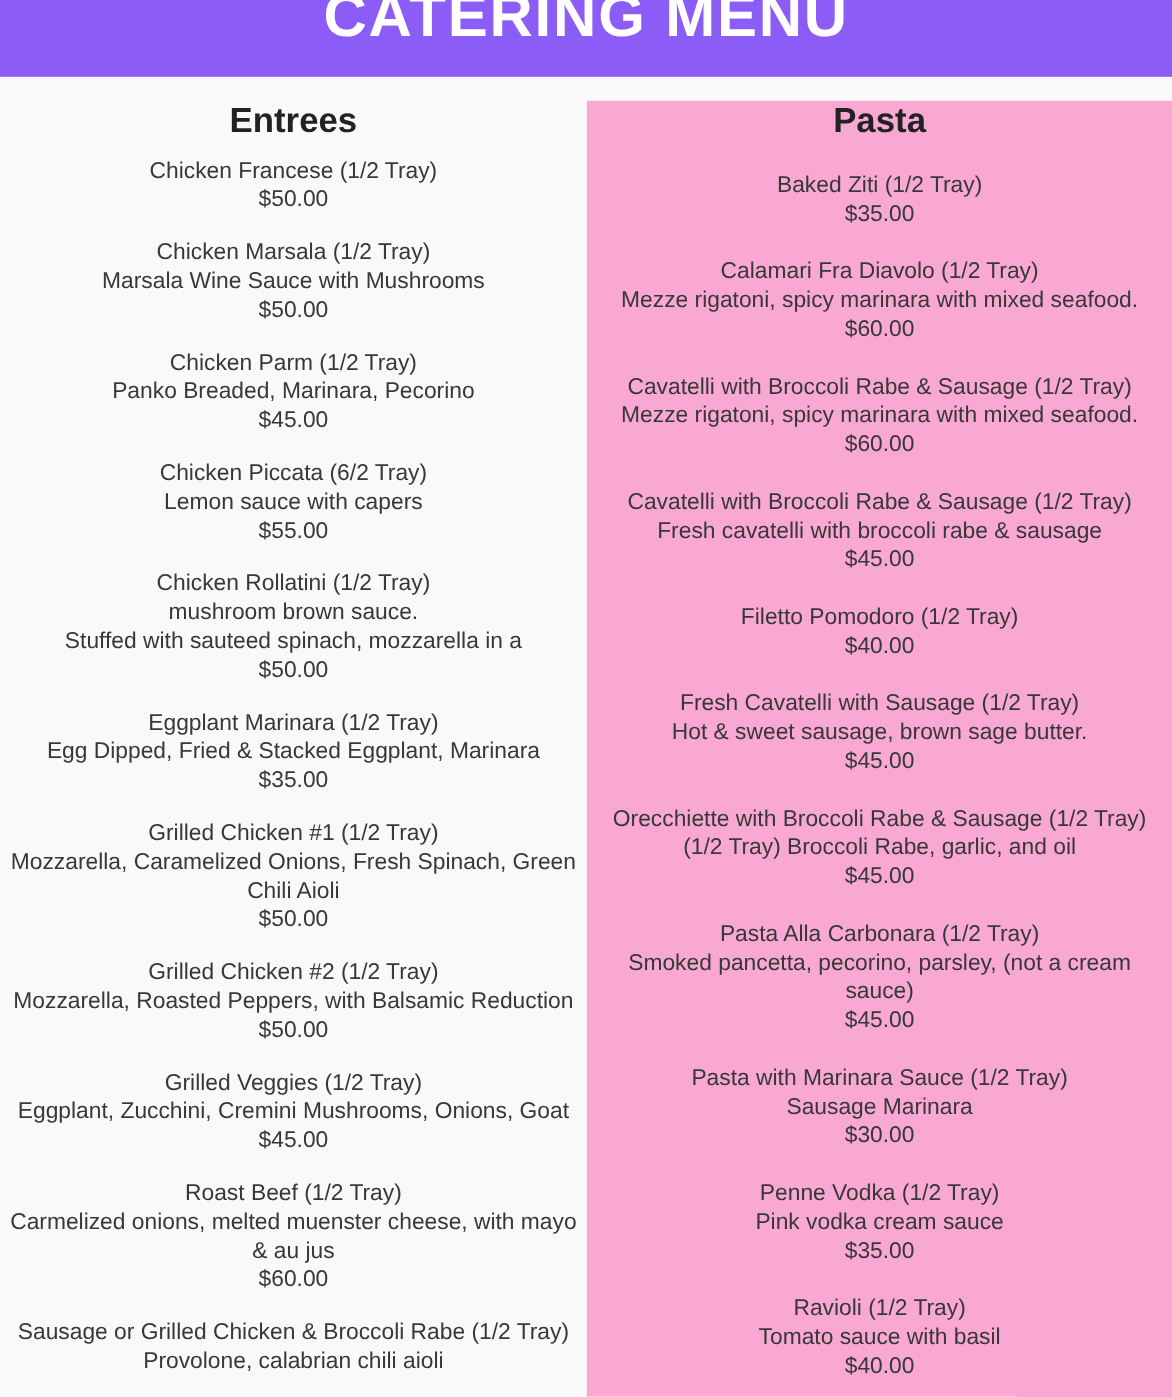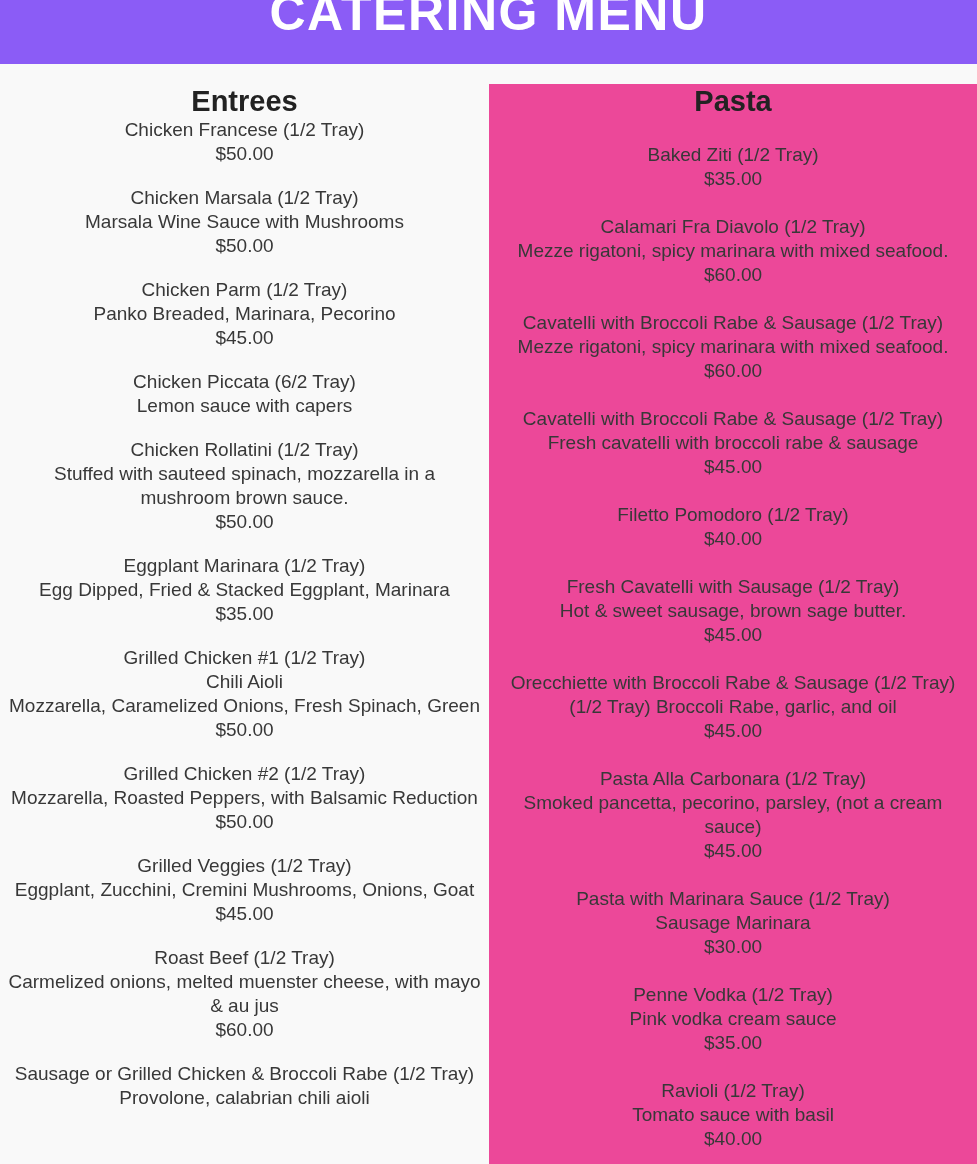--- a/index.html
+++ b/index.html
@@ -35,31 +35,31 @@
   .menu-col {
     position: absolute;
     top: 20px;
     width: 489px;
     text-align: center;
   }
   .col-0 { left: 0; }
   .col-1 {
     left: 489px;
     width: 488px;
-    background: #ec4899;   
+    background: #f9a8d4;   
     height: 1080px;
   }
   .col-heading {
     font-size: 29px;
     font-weight: bold;
     color: #222222;
     margin: 0;
     line-height: 34px;
   }
-  .col-0 .col-heading { }
+  .col-0 .col-heading { margin-bottom: 13px; }
   .col-1 .col-heading { margin-bottom: 25px; }
   .line {
     white-space: nowrap;
     line-height: 24px;
     font-size: 19px;
     color: #383838;
   }
   .col-0 .menu-item { margin-bottom: 20px; }
   .col-1 .menu-item { margin-bottom: 24px; }
 </style>
@@ -83,36 +83,37 @@
         <div class="item-price line">$50.00</div>
       </div>
       <div class="menu-item">
         <div class="item-name line">Chicken Parm (1/2 Tray)</div>
         <div class="item-desc line">Panko Breaded, Marinara, Pecorino</div>
         <div class="item-price line">$45.00</div>
       </div>
       <div class="menu-item">
         <div class="item-name line">Chicken Piccata (6/2 Tray)</div>
         <div class="item-desc line">Lemon sauce with capers</div>
+        <div class="item-price line">$55.00</div>
       </div>
       <div class="menu-item">
         <div class="item-name line">Chicken Rollatini (1/2 Tray)</div>
+        <div class="item-desc line">mushroom brown sauce.</div>
         <div class="item-desc line">Stuffed with sauteed spinach, mozzarella in a</div>
-        <div class="item-desc line">mushroom brown sauce.</div>
         <div class="item-price line">$50.00</div>
       </div>
       <div class="menu-item">
         <div class="item-name line">Eggplant Marinara (1/2 Tray)</div>
         <div class="item-desc line">Egg Dipped, Fried &amp; Stacked Eggplant, Marinara</div>
         <div class="item-price line">$35.00</div>
       </div>
       <div class="menu-item">
         <div class="item-name line">Grilled Chicken #1 (1/2 Tray)</div>
+        <div class="item-desc line">Mozzarella, Caramelized Onions, Fresh Spinach, Green</div>
         <div class="item-desc line">Chili Aioli</div>
-        <div class="item-desc line">Mozzarella, Caramelized Onions, Fresh Spinach, Green</div>
         <div class="item-price line">$50.00</div>
       </div>
       <div class="menu-item">
         <div class="item-name line">Grilled Chicken #2 (1/2 Tray)</div>
         <div class="item-desc line">Mozzarella, Roasted Peppers, with Balsamic Reduction</div>
         <div class="item-price line">$50.00</div>
       </div>
       <div class="menu-item">
         <div class="item-name line">Grilled Veggies (1/2 Tray)</div>
         <div class="item-desc line">Eggplant, Zucchini, Cremini Mushrooms, Onions, Goat</div>

